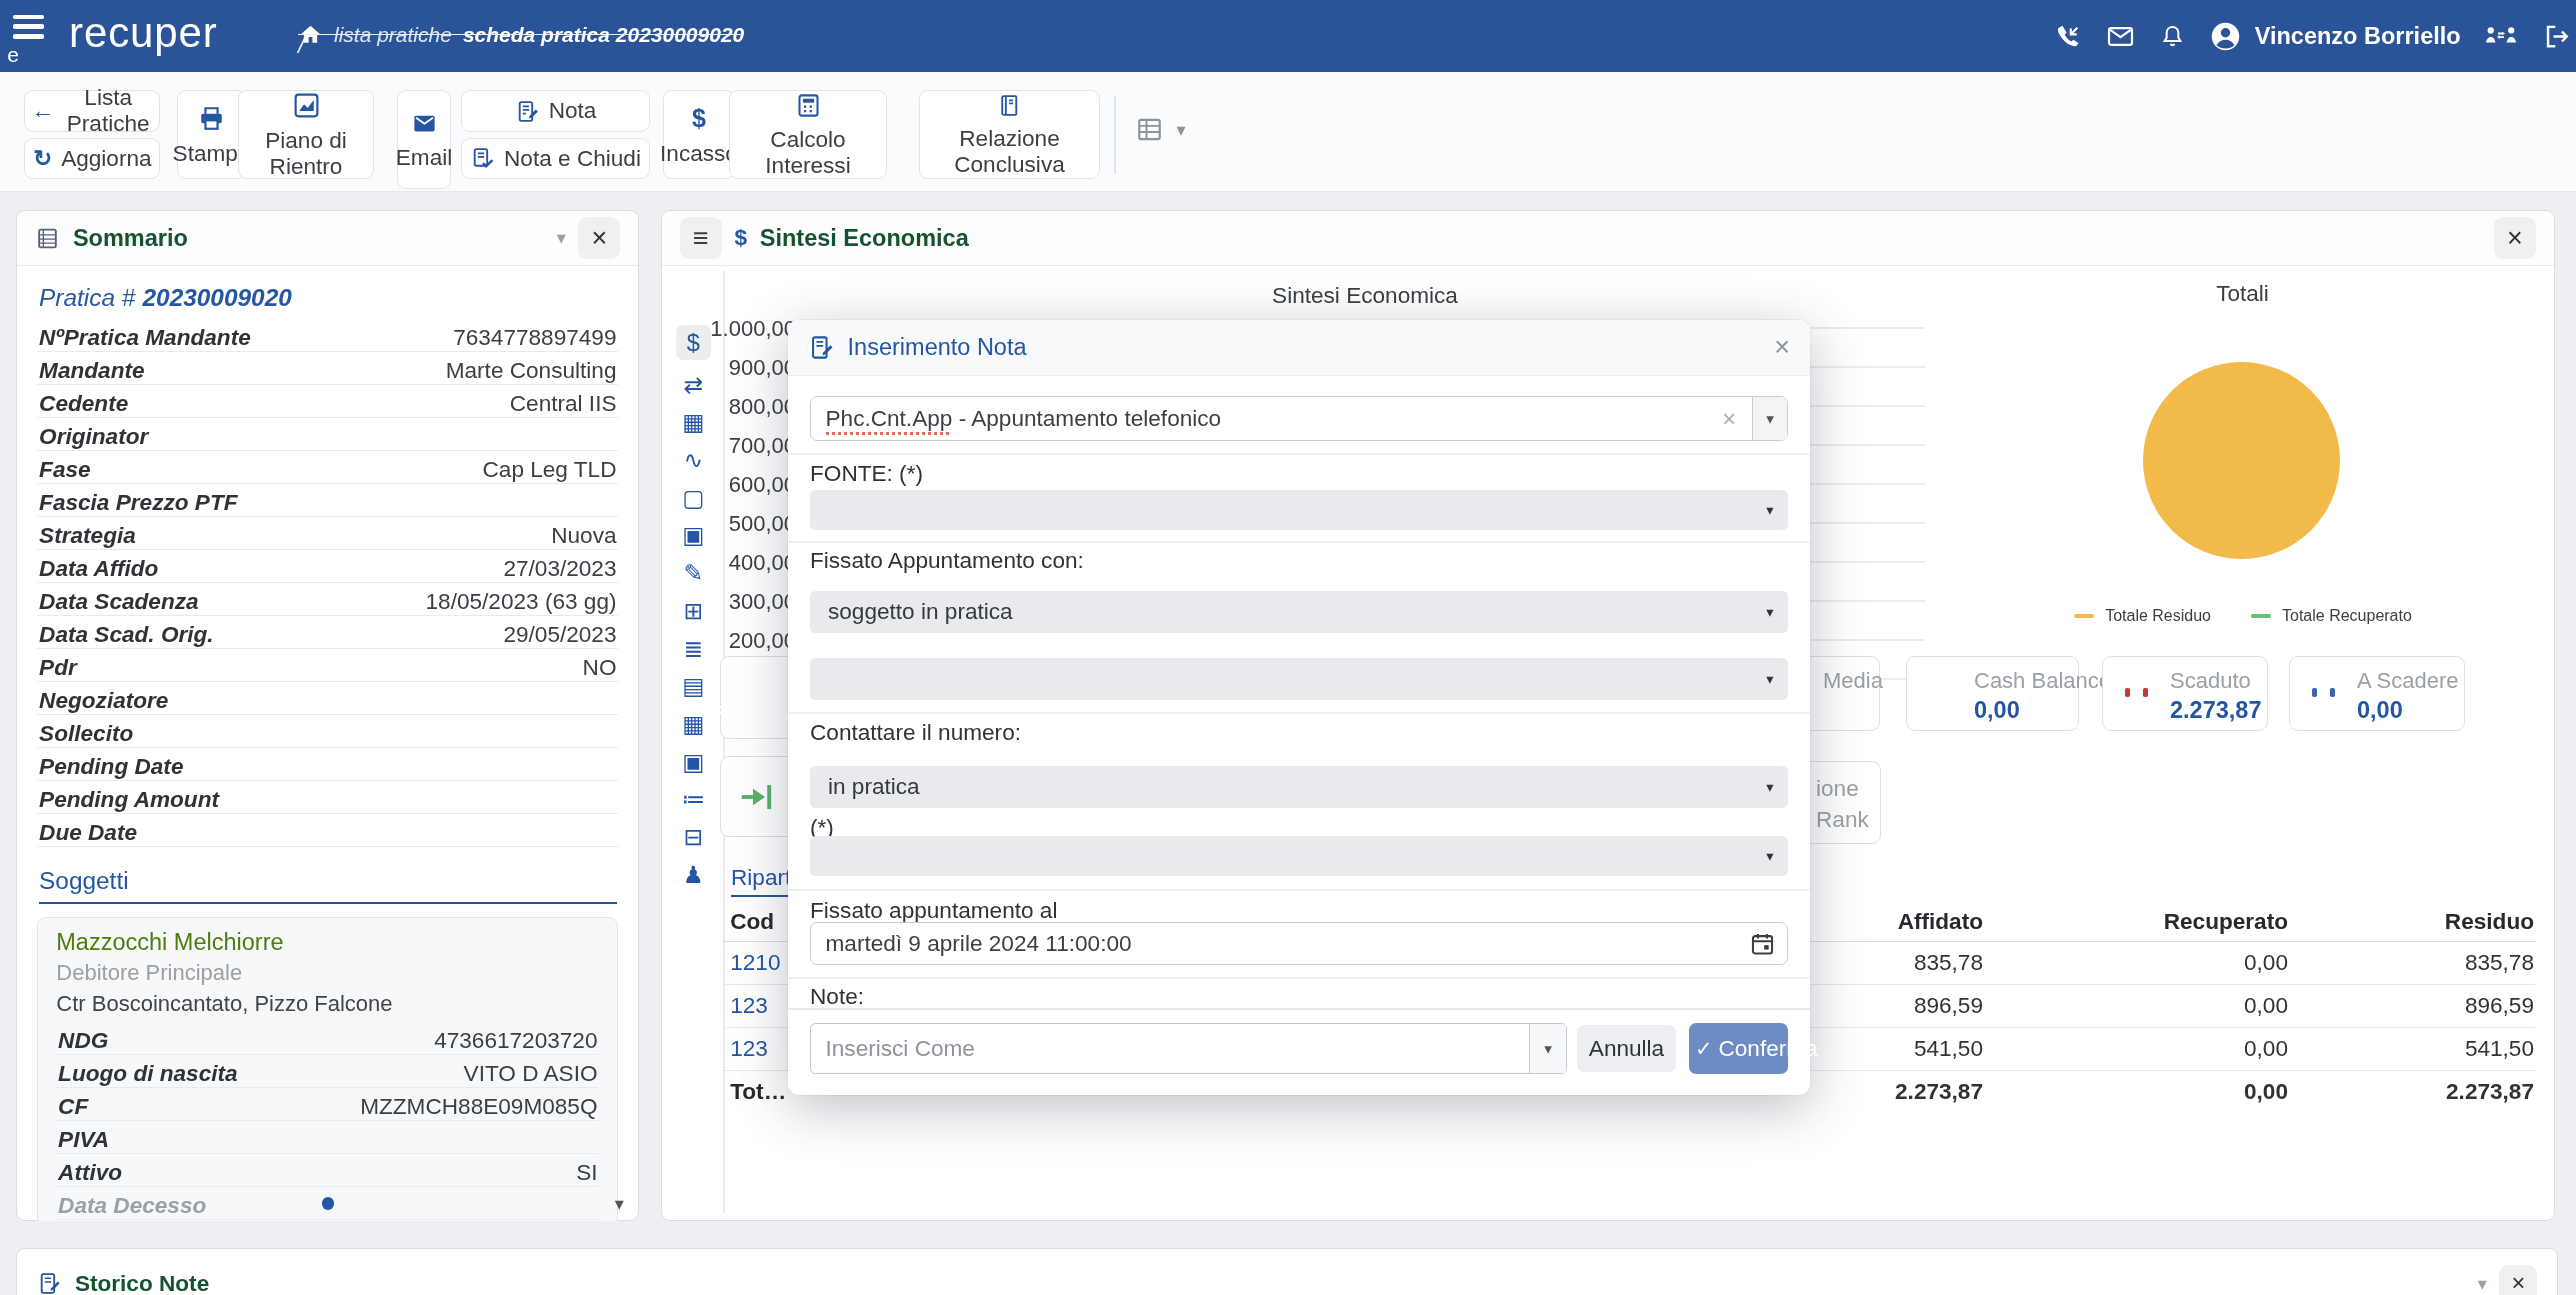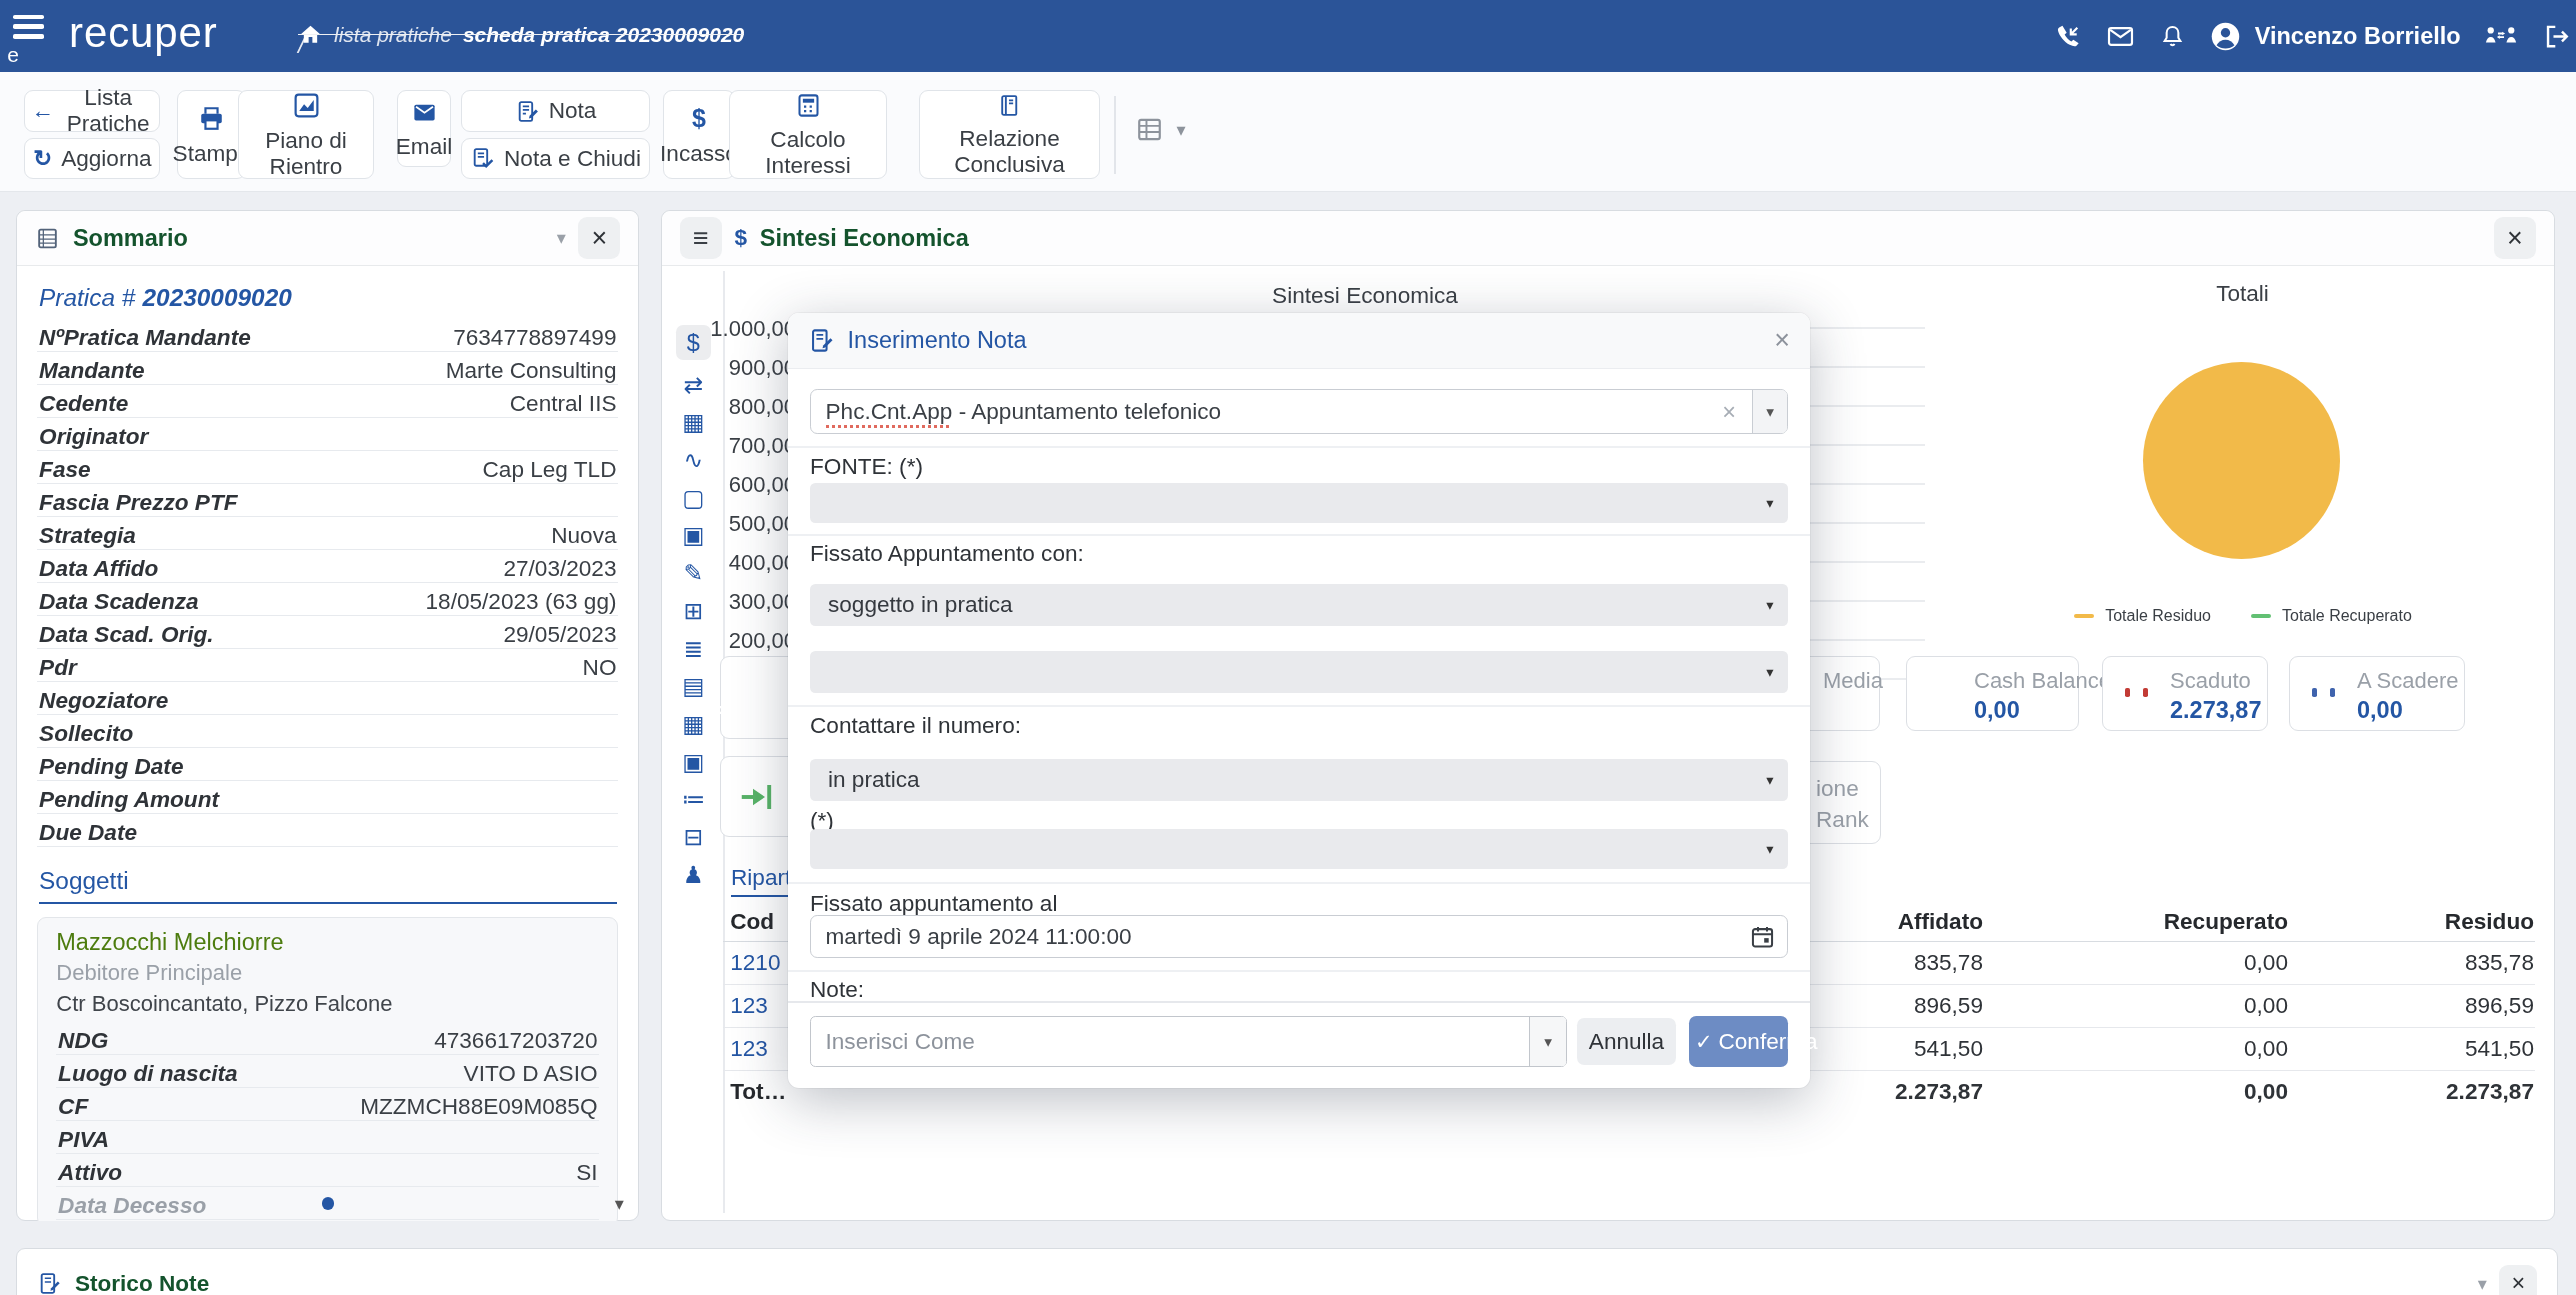--- a/index.html
+++ b/index.html
@@ -89,21 +89,21 @@
   .rtable{position:absolute;left:61px;top:692px;width:1812px}
   .trow{position:relative;height:42px;border-bottom:1.8px solid #e6e8ec}
   .trow.head{height:38px;border-bottom:1.8px solid #d8dce1;font-weight:bold;color:#26292d}
   .trow.total{border-bottom:none;font-weight:bold;height:42px}
   .tc{position:absolute;top:50%;transform:translateY(-50%);font-size:22.6px;white-space:nowrap}
   .c-code{left:7.2px;color:#2456a4;cursor:pointer}
   .trow.head .c-code{color:#26292d;cursor:default}
   .c-code-total{left:7.2px;color:#26292d;max-width:60px;overflow:hidden;text-overflow:ellipsis}
   .c-aff{right:552px}.c-rec{right:247px}.c-res{right:1px}
   
-  .modal{position:absolute;left:788px;top:313px;width:1022px;height:775px;background:#fff;border-radius:11px;box-shadow:0 12.6px 54px rgba(40,50,70,.30),0 0 0 0.9px rgba(0,0,0,.04);z-index:50}
+  .modal{position:absolute;left:788px;top:320px;width:1022px;height:775px;background:#fff;border-radius:11px;box-shadow:0 12.6px 54px rgba(40,50,70,.30),0 0 0 0.9px rgba(0,0,0,.04);z-index:50}
   .mhead{position:absolute;left:0;top:0;right:0;height:56px;background:#f8f9fa;border-bottom:1.8px solid #ebedf0;border-radius:11px 11px 0 0;display:flex;align-items:center;gap:12.6px;padding:0 20px;box-sizing:border-box}
   .mtitle{font-size:23.5px;color:#2456a4}
   .mclose{margin-left:auto;font-size:27px;color:#8d939c;cursor:pointer}
   .mlabel{position:absolute;left:22px;font-size:22.6px;color:#2f3338}
   .sep{position:absolute;left:0;right:0;height:1.8px;background:#eef0f3}
   .combo{position:absolute;left:22px;right:22px;top:76px;height:45px;border:1.8px solid #c9cdd3;border-radius:7.2px;box-sizing:border-box;background:#fff}
   .combo-text{position:absolute;left:14.5px;top:50%;transform:translateY(-50%);font-size:22.6px;color:#3a3f45;white-space:nowrap}
   .miss{font-style:normal;text-decoration:underline dotted #e06a5e;text-decoration-thickness:2.7px;text-underline-offset:6.3px}
   .combo-x{position:absolute;right:51px;top:50%;transform:translateY(-50%);color:#a7adb5;font-size:23.5px;cursor:pointer}
   .combo-caretbox{position:absolute;right:0;top:0;bottom:0;width:34px;background:#f3f4f6;border-left:1.8px solid #c9cdd3;border-radius:0 5.4px 5.4px 0;display:flex;align-items:center;justify-content:center;color:#555;font-size:15.4px;cursor:pointer}
@@ -213,21 +213,21 @@
   </button>
   <button class="tb tall" style="left:238px;top:18px;width:136px;height:89px">
     <span style="display:flex">
         <svg width="29" height="29" viewBox="0 0 24 24">
           <rect x="3" y="3" width="18" height="18" rx="2.5" fill="none" stroke="#2456a4" stroke-width="1.8"></rect>
           <path d="M6 16.5 10 11l3 3 5-6.5v9z" fill="#2456a4"></path>
         </svg>
       </span>
     <span>Piano di Rientro</span>
   </button>
-  <button class="tb tall" style="left:397px;top:18px;width:54px;height:77px">
+  <button class="tb tall" style="left:397px;top:18px;width:54px;height:99px">
     <span style="display:flex">
         <svg width="27" height="27" viewBox="0 0 24 24">
           <rect x="3" y="5" width="18" height="14" rx="1.5" fill="#2456a4"></rect>
           <path d="m4.5 6.8 7.5 5.4 7.5-5.4" stroke="#fff" stroke-width="1.6" fill="none"></path>
         </svg>
       </span>
     <span>Email</span>
   </button>
   <button class="tb" style="left:461px;top:18px;width:189px;height:42px">
     <span style="display:flex">

